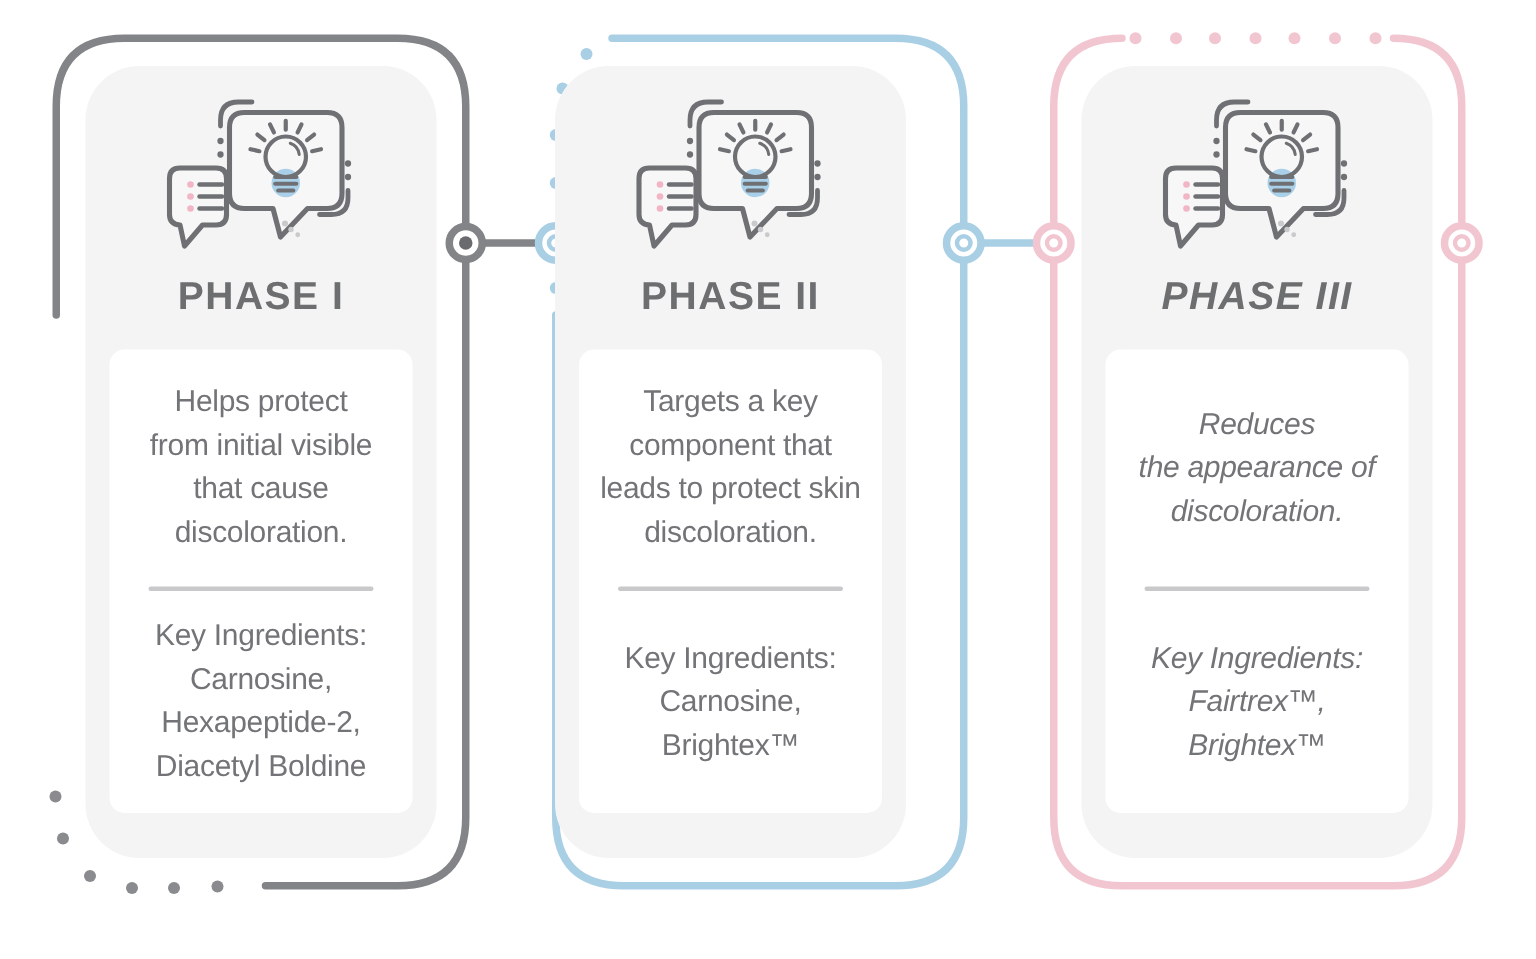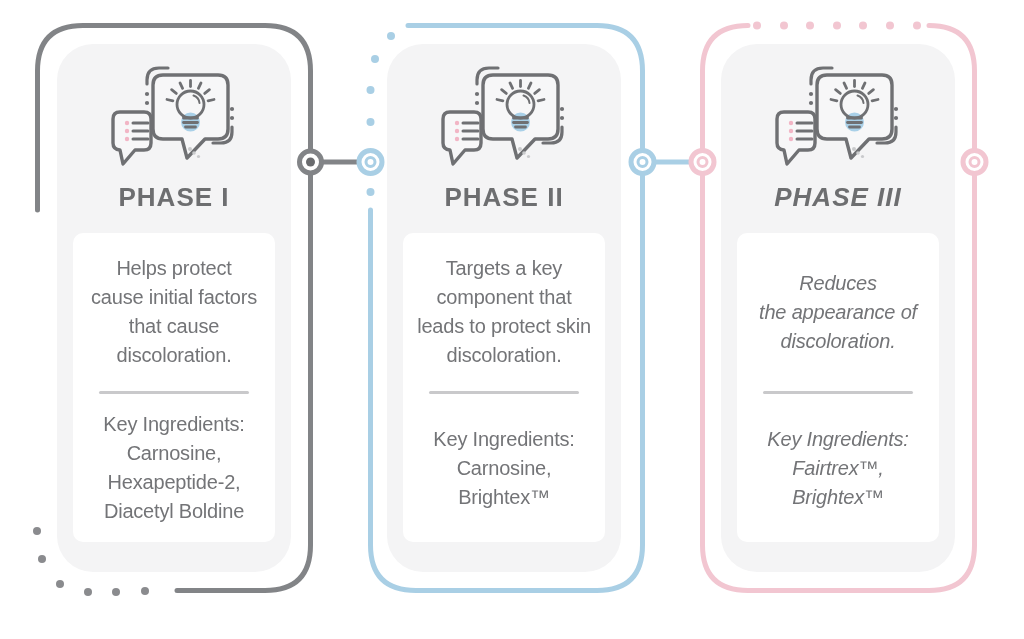--- a/index.html
+++ b/index.html
@@ -9,21 +9,21 @@
     --card_bg:#f4f4f5; --panel_bg:#ffffff; --dot_gray:#8a8b8e; --dark_dot:#6a6b6e;
   }
   *{margin:0;padding:0;box-sizing:border-box;}
   html,body{background:#ffffff;}
   body{font-family:"Liberation Sans", sans-serif;}
   .canvas{position:relative;width:1024px;height:639px;background:#ffffff;overflow:hidden;}
   .bg{position:absolute;left:0;top:0;}
 
   .card{position:absolute;top:44px;width:234px;height:528px;background:var(--card_bg);border-radius:36px;}
   .card-1{left:57px;}
-  .card-2{left:387px;text-decoration:underline;}
+  .card-2{left:370px;text-decoration:underline;}
   .card-3{left:721px;font-style:italic;}
 
   .icon{position:absolute;top:13px;left:50%;transform:translateX(-50%);}
 
   .title{position:absolute;top:136px;left:0;width:100%;text-align:center;
          font-size:26px;line-height:34px;font-weight:700;letter-spacing:1px;color:var(--title_text);}
 
   .panel{position:absolute;left:16px;top:189px;width:202px;height:309px;background:var(--panel_bg);
          border-radius:10px;display:flex;flex-direction:column;}
   .desc{height:158px;display:flex;align-items:center;justify-content:center;text-align:center;
@@ -168,21 +168,21 @@
     </g>
   </svg>
 
   <section class="card card-1">
     <svg class="icon" width="136" height="112">
       <use href="#idea-icon"></use>
     </svg>
     <h2 class="title">PHASE I</h2>
     <div class="panel">
       <p class="desc">Helps protect
-cause initial factors
+from initial visible
 that cause
 discoloration.</p>
       <div class="divider"></div>
       <div class="ingredients">
         <span>Key Ingredients:</span>
         <span>Carnosine,
 Hexapeptide-2,
 Diacetyl Boldine</span>
       </div>
     </div>

